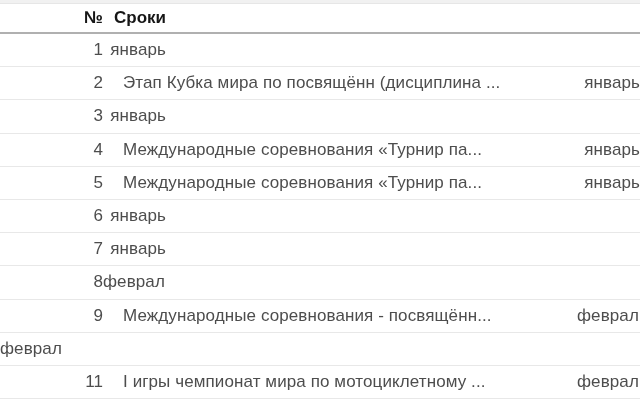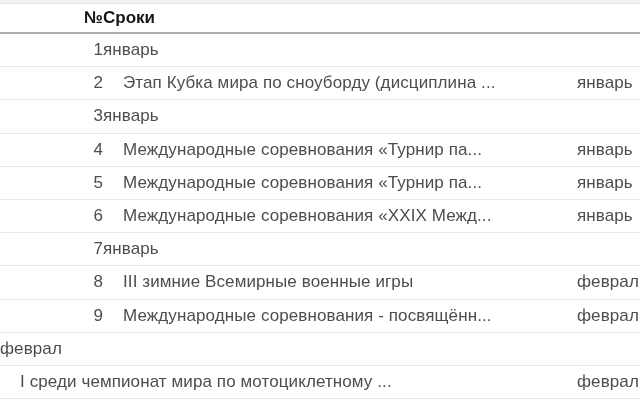--- a/index.html
+++ b/index.html
@@ -53,20 +53,21 @@
     padding-left: 20px;
     white-space: nowrap;
     overflow: hidden;
     min-width: 0;
   }
   .col-dates {
     width: 63px;
     flex-shrink: 0;
     white-space: nowrap;
     overflow: hidden;
+    text-align: right;
   }
 </style>
 </head>
 <body>
 
 <div class="top-strip"></div>
 
 <div class="table">
 
   <div class="thead">
@@ -74,21 +75,21 @@
     <div class="col-dates">Сроки</div>
   </div>
 
   <div class="row">
     <div class="col-num">1</div>
     <div class="col-dates">январь</div>
   </div>
 
   <div class="row">
     <div class="col-num">2</div>
-    <div class="col-comp">Этап Кубка мира по сноуборду (дисциплина ...</div>
+    <div class="col-comp">Этап Кубка мира по посвящённ (дисциплина ...</div>
     <div class="col-dates">январь</div>
   </div>
 
   <div class="row">
     <div class="col-num">3</div>
     <div class="col-dates">январь</div>
   </div>
 
   <div class="row">
     <div class="col-num">4</div>
@@ -97,43 +98,42 @@
   </div>
 
   <div class="row">
     <div class="col-num">5</div>
     <div class="col-comp">Международные соревнования «Турнир па...</div>
     <div class="col-dates">январь</div>
   </div>
 
   <div class="row">
     <div class="col-num">6</div>
-    <div class="col-comp">Международные соревнования «XXIX Межд...</div>
     <div class="col-dates">январь</div>
   </div>
 
   <div class="row">
     <div class="col-num">7</div>
     <div class="col-dates">январь</div>
   </div>
 
   <div class="row">
     <div class="col-num">8</div>
-    <div class="col-comp">III зимние Всемирные военные игры</div>
     <div class="col-dates">февраль</div>
   </div>
 
   <div class="row">
     <div class="col-num">9</div>
     <div class="col-comp">Международные соревнования - посвящённ...</div>
     <div class="col-dates">февраль</div>
   </div>
 
   <div class="row">
     <div class="col-dates">февраль</div>
   </div>
 
   <div class="row">
-    <div class="col-comp">I среди чемпионат мира по мотоциклетному ...</div>
+    <div class="col-num">11</div>
+    <div class="col-comp">I игры чемпионат мира по мотоциклетному ...</div>
     <div class="col-dates">февраль</div>
   </div>
 
 </div>
 
 </body></html>

